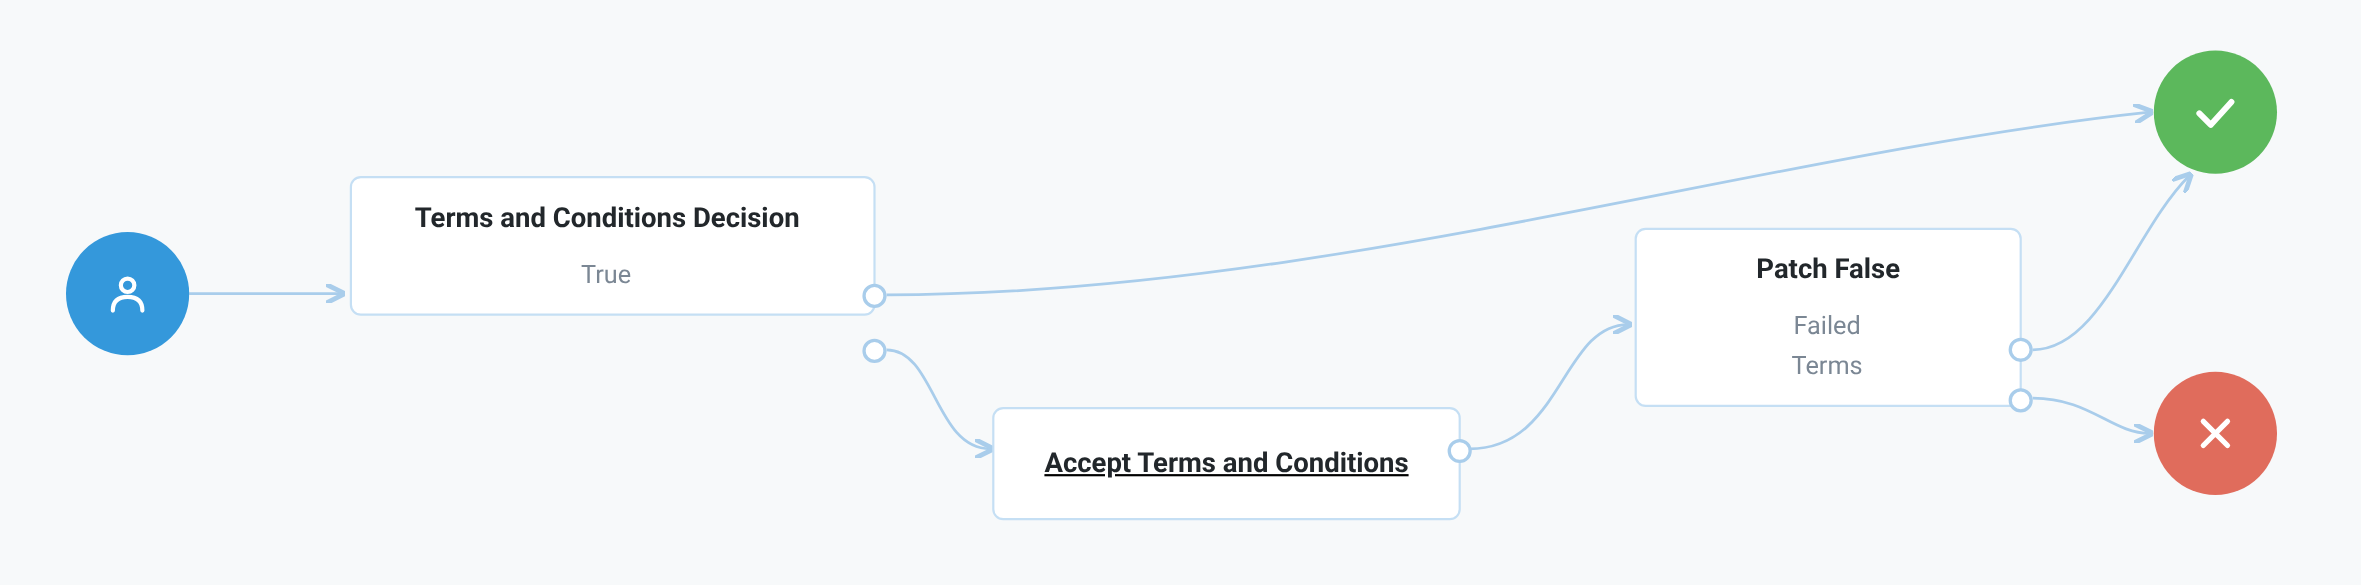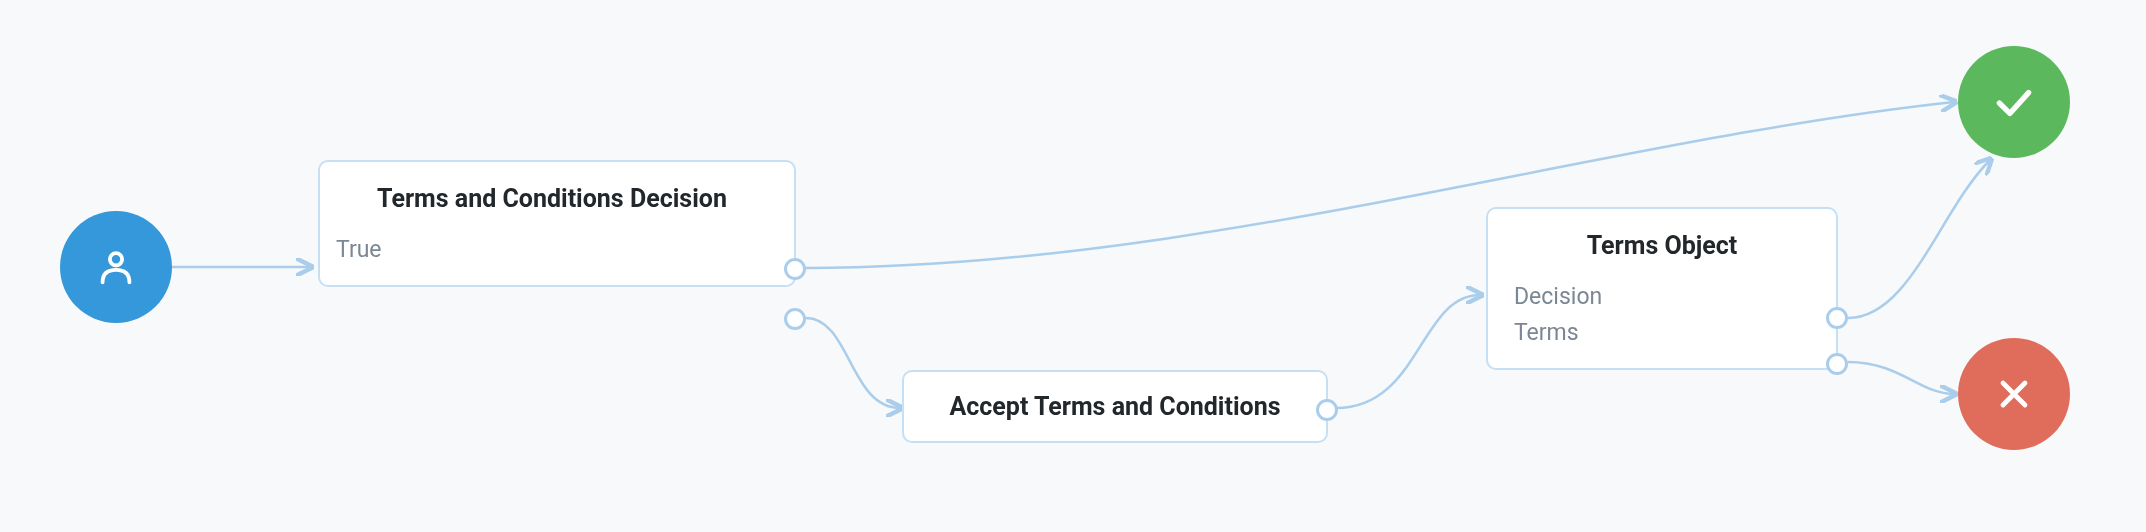--- a/index.html
+++ b/index.html
@@ -54,41 +54,42 @@
     .decision-box {
       left: 318px;
       top: 160px;
       width: 478px;
       padding-left: 16px;
     }
     .accept-box {
       left: 902px;
       top: 370px;
       width: 426px;
-      padding: 20px 34px;
+      padding: 35px 34px;
+      text-decoration: underline;
     }
     .patch-box {
       left: 1486px;
       top: 207px;
       width: 352px;
     }
     .node-title {
       font-size: 25px;
       font-weight: 700;
       color: #22272b;
       text-align: center;
       margin-bottom: 18px;
     }
     .accept-box .node-title {
       margin-bottom: 0;
       font-size: 25px;
     }
     .output-row {
       display: flex;
-      justify-content: flex-start;
+      justify-content: center;
       align-items: center;
       height: 36px;
     }
     .output-label {
       font-size: 23px;
       color: #7b8794;
       font-weight: 400;
       margin-right: 2px;
     }
     .port {
@@ -153,23 +154,23 @@
     <div class="port" style="right:-12px; top:96px;"></div>
     <div class="port" style="right:-12px; top:146px;"></div>
   </div>
 
   <div class="node-box accept-box">
     <div class="node-title">Accept Terms and Conditions</div>
     <div class="port" style="right:-12px; top:27px;"></div>
   </div>
 
   <div class="node-box patch-box">
-    <div class="node-title">Terms Object</div>
+    <div class="node-title">Patch False</div>
     <div class="output-row">
-      <span class="output-label">Decision</span>
+      <span class="output-label">Failed</span>
     </div>
     <div class="output-row">
       <span class="output-label">Terms</span>
     </div>
     <div class="port" style="right:-12px; top:98px;"></div>
     <div class="port" style="right:-12px; top:144px;"></div>
   </div>
 
   <div class="node-circle success-node">
     <svg width="50" height="50" viewBox="0 0 24 24">

